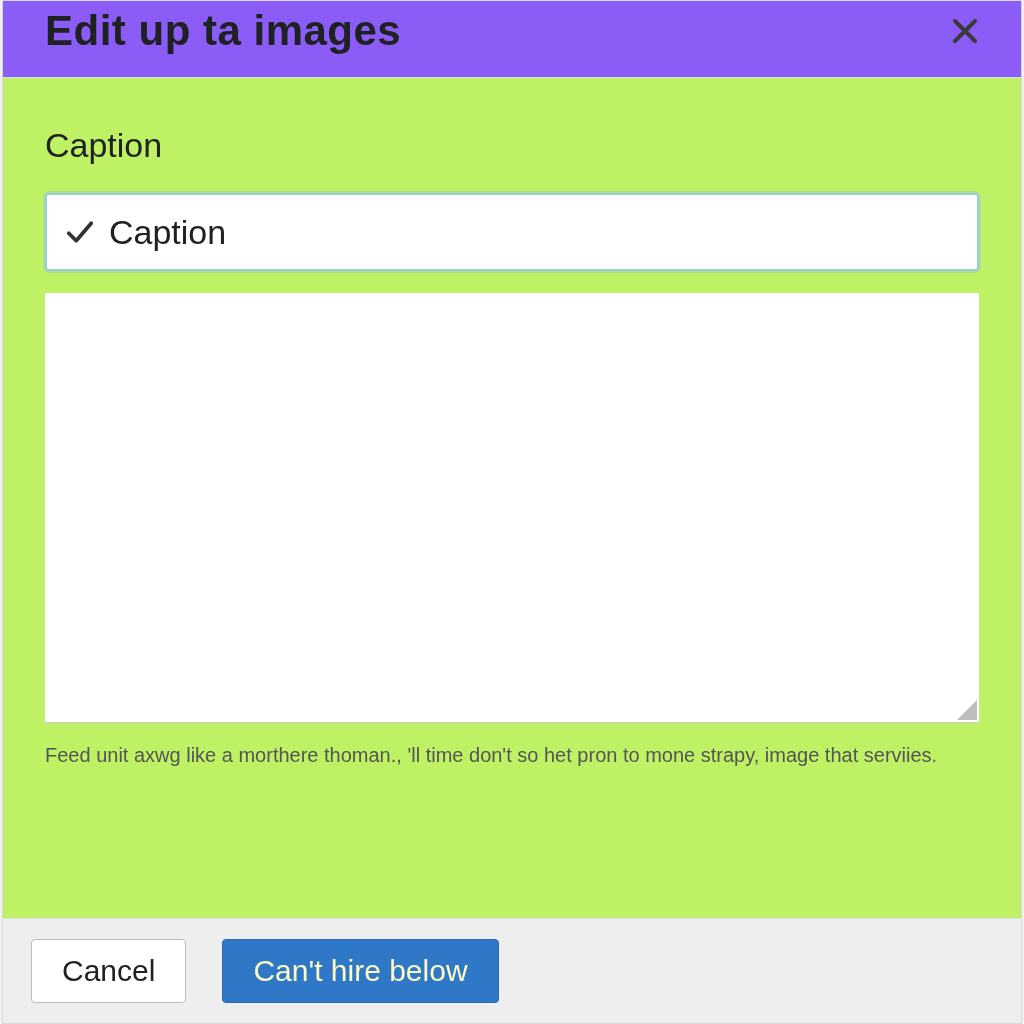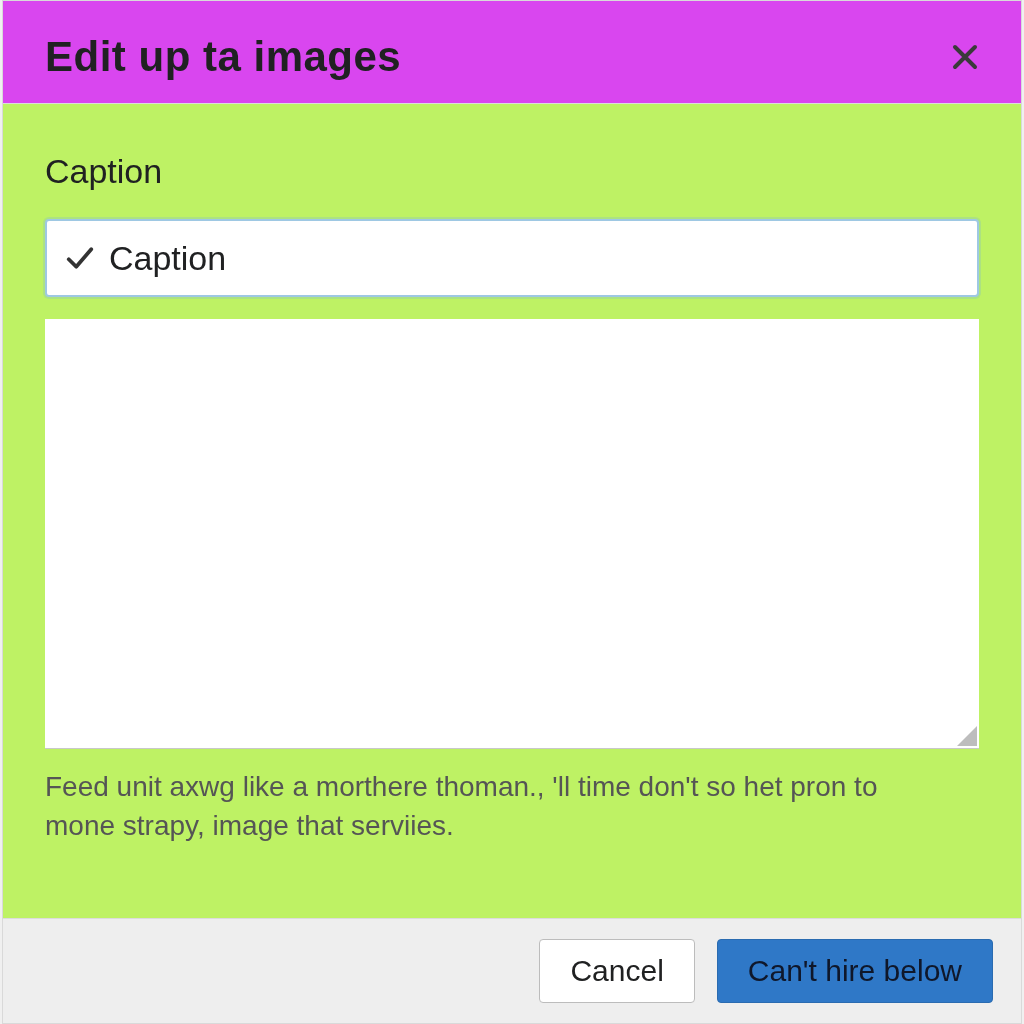--- a/index.html
+++ b/index.html
@@ -19,22 +19,22 @@
     border: 1px solid #d9d9d9;
     margin: 0 auto;
     display: flex;
     flex-direction: column;
     overflow: hidden;
   }
   .dialog-header {
     display: flex;
     align-items: center;
     justify-content: space-between;
-    padding: 32px 36px 22px 42px;
-    background: #d946ef;
+    padding: 6px 36px 22px 42px;
+    background: #8b5cf6;
     border-bottom: 1px solid #dcdcdc;
   }
   .dialog-title {
     font-size: 42px;
     font-weight: 600;
     letter-spacing: 0.5px;
   }
   .close-btn {
     width: 40px;
     height: 40px;
@@ -113,50 +113,50 @@
     position: absolute;
     right: 0;
     bottom: 0;
     width: 0;
     height: 0;
     border-style: solid;
     border-width: 0 0 22px 22px;
     border-color: transparent transparent #fff transparent;
   }
   .helper-text {
-    font-size: 28px;
+    font-size: 20px;
     line-height: 1.4;
     color: #555;
     margin-top: 18px;
     max-width: 900px;
   }
   .dialog-footer {
     border-top: 1px solid #dcdcdc;
     background: #eeeeee;
     padding: 20px 28px 20px 28px;
     display: flex;
-    justify-content: flex-end;
-    gap: 22px;
+    justify-content: flex-start;
+    gap: 36px;
   }
   .btn {
     font-size: 30px;
     padding: 14px 30px;
     border-radius: 4px;
     cursor: pointer;
     font-weight: 400;
   }
   .btn-cancel {
     background: #fff;
     border: 1px solid #bcbcbc;
     color: #202122;
   }
   .btn-primary {
     background: #2f78c7;
     border: 1px solid #2a6bb0;
-    color: #0f172a;
+    color: #fef9c3;
   }
 </style>
 </head>
 <body>
 
 <div class="dialog">
   <div class="dialog-header">
     <div class="dialog-title">Edit up ta images</div>
     <div class="close-btn">
       <svg viewBox="0 0 24 24">

